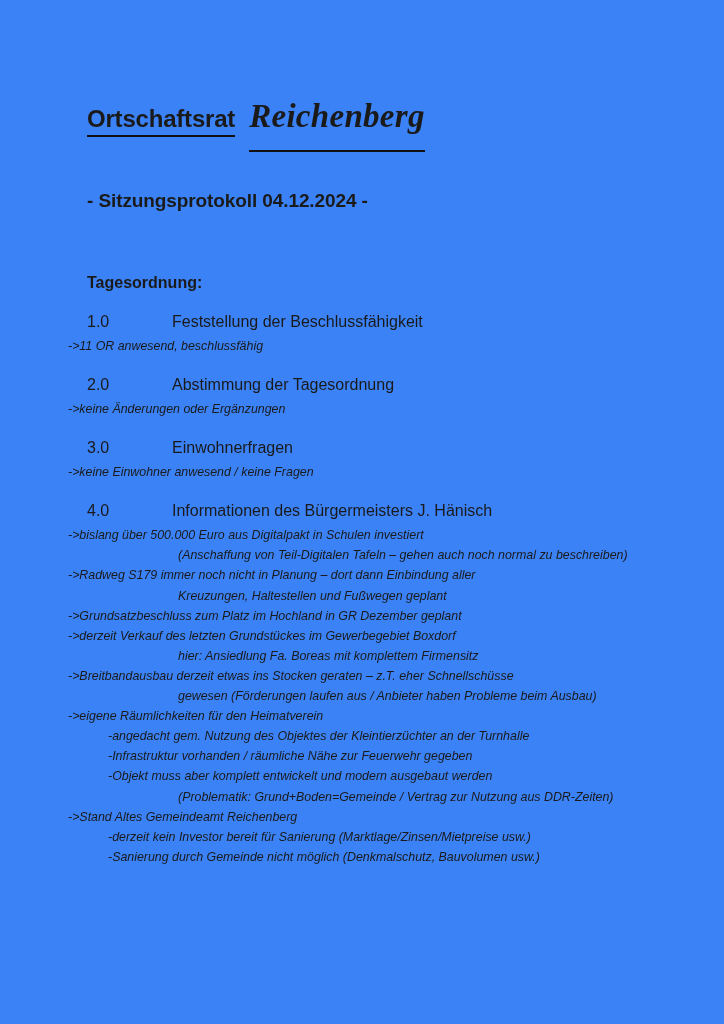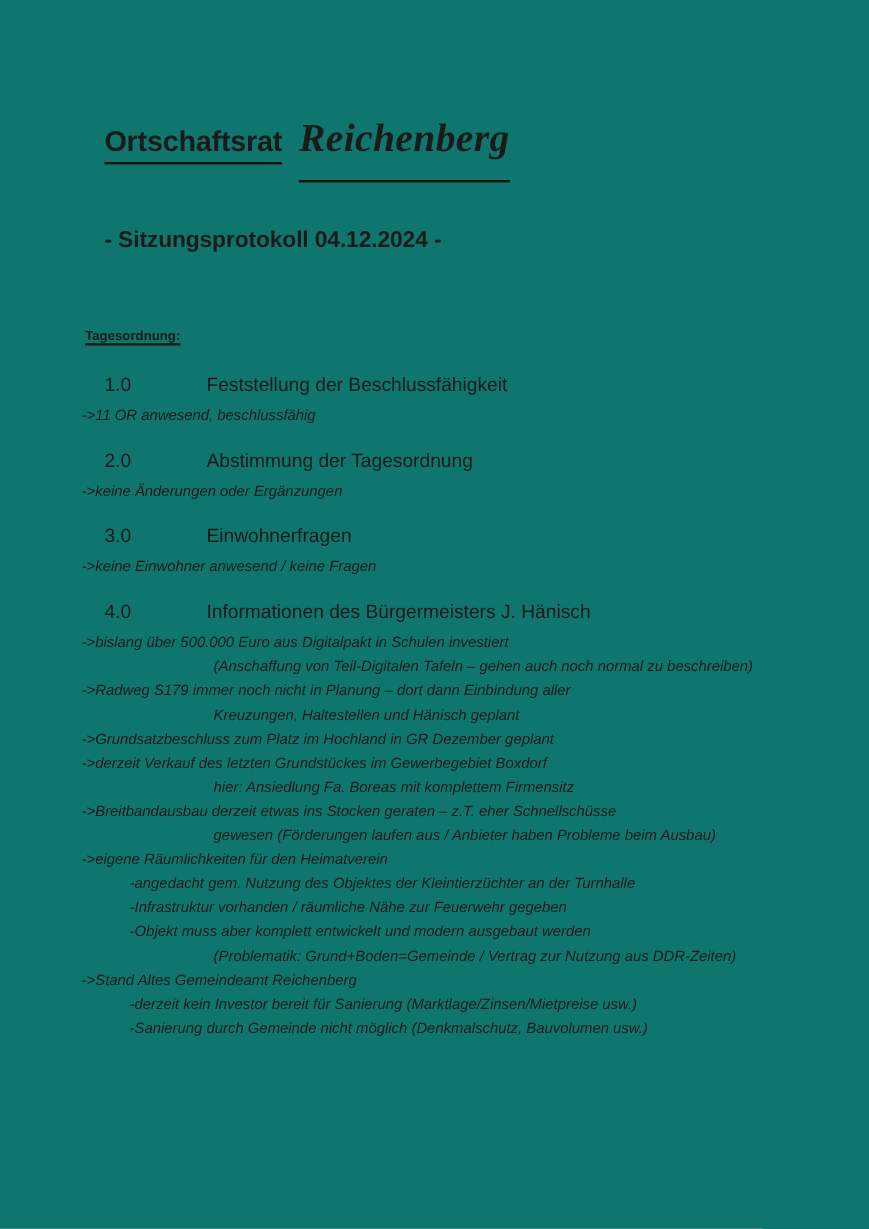--- a/index.html
+++ b/index.html
@@ -11,21 +11,21 @@
     width: 724px;
     height: 1024px;
     position: relative;
     font-family: "Liberation Sans", sans-serif;
     color: #1a1a1a;
     overflow: hidden;
   }
   .page {
     position: absolute;
     inset: 0;
-    background: #0f766e;
+    background: #3b82f6;
   }
 
   
   .title-line {
     position: absolute;
     left: 87px;
     top: 100px;
     display: flex;
     align-items: baseline;
     white-space: nowrap;
@@ -55,25 +55,24 @@
     left: 87px;
     top: 190px;
     font-size: 19px;
     font-weight: bold;
     letter-spacing: -0.1px;
     white-space: nowrap;
   }
 
   .agenda-heading {
     position: absolute;
-    left: 71px;
+    left: 87px;
     top: 274px;
-    font-size: 11px;
+    font-size: 16px;
     font-weight: bold;
-    text-decoration: underline;
     text-underline-offset: 3px;
     text-decoration-thickness: 2px;
     white-space: nowrap;
   }
 
   
   .agenda-list {
     position: absolute;
     left: 0;
     top: 312px;
@@ -160,21 +159,21 @@
       </div>
       <div class="agenda-item">
         <div class="item-head">
           <span class="item-number">4.0</span>
           <span class="item-title">Informationen des Bürgermeisters J. Hänisch</span>
         </div>
         <div class="item-notes">
           <div class="note lvl-arrow">-&gt;bislang über 500.000 Euro aus Digitalpakt in Schulen investiert</div>
           <div class="note lvl-cont">(Anschaffung von Teil-Digitalen Tafeln – gehen auch noch normal zu beschreiben)</div>
           <div class="note lvl-arrow">-&gt;Radweg S179 immer noch nicht in Planung – dort dann Einbindung aller</div>
-          <div class="note lvl-cont">Kreuzungen, Haltestellen und Hänisch geplant</div>
+          <div class="note lvl-cont">Kreuzungen, Haltestellen und Fußwegen geplant</div>
           <div class="note lvl-arrow">-&gt;Grundsatzbeschluss zum Platz im Hochland in GR Dezember geplant</div>
           <div class="note lvl-arrow">-&gt;derzeit Verkauf des letzten Grundstückes im Gewerbegebiet Boxdorf</div>
           <div class="note lvl-cont">hier: Ansiedlung Fa. Boreas mit komplettem Firmensitz</div>
           <div class="note lvl-arrow">-&gt;Breitbandausbau derzeit etwas ins Stocken geraten – z.T. eher Schnellschüsse</div>
           <div class="note lvl-cont">gewesen (Förderungen laufen aus / Anbieter haben Probleme beim Ausbau)</div>
           <div class="note lvl-arrow">-&gt;eigene Räumlichkeiten für den Heimatverein</div>
           <div class="note lvl-sub">-angedacht gem. Nutzung des Objektes der Kleintierzüchter an der Turnhalle</div>
           <div class="note lvl-sub">-Infrastruktur vorhanden / räumliche Nähe zur Feuerwehr gegeben</div>
           <div class="note lvl-sub">-Objekt muss aber komplett entwickelt und modern ausgebaut werden</div>
           <div class="note lvl-cont">(Problematik: Grund+Boden=Gemeinde / Vertrag zur Nutzung aus DDR-Zeiten)</div>

